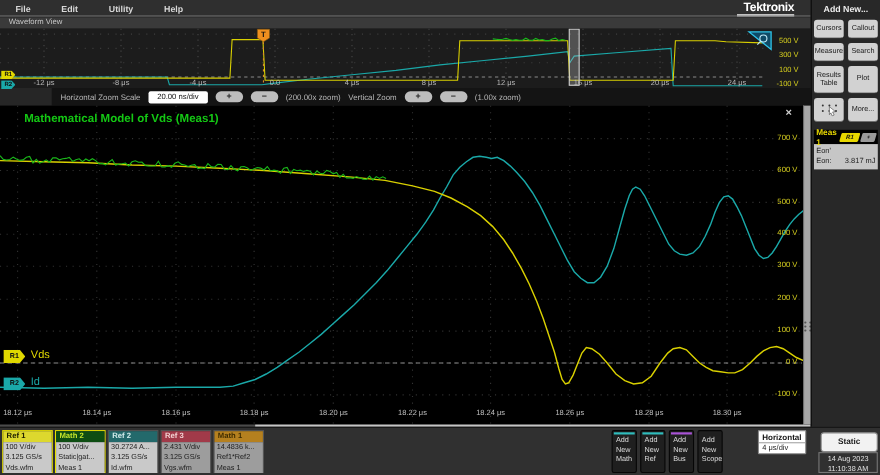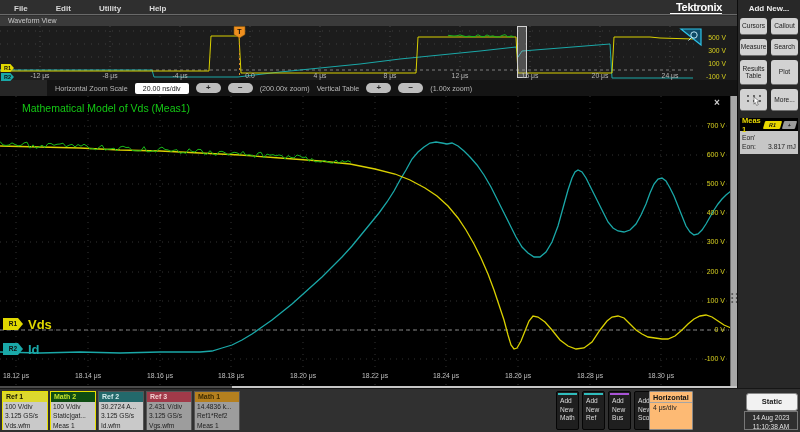--- a/index.html
+++ b/index.html
@@ -26,26 +26,26 @@
       line-height:8px;clip-path:polygon(0 0,72% 0,100% 50%,72% 100%,0 100%);}
   
   #zoombar{left:0;top:80px;width:737px;height:16px;background:#141414;display:flex;align-items:center;
       color:#b8b8b8;font-size:7.2px;gap:7px;padding-left:8px;box-sizing:border-box;margin-left:47px;}
   .zb-value{background:#fff;color:#111;border-radius:2px;width:54px;height:11px;line-height:11px;
       text-align:center;font-size:7px;}
   .zb-btn{background:#bdbdbd;color:#222;border-radius:5px;width:25px;height:10px;line-height:10px;
       text-align:center;font-weight:bold;font-size:8px;cursor:default;}
   
   #main{left:0;top:96px;width:737px;height:290px;background:#000;}
-  #main-title{left:22px;top:6px;color:#14c814;font-size:10.5px;font-weight:normal;}
+  #main-title{left:22px;top:6px;color:#14c814;font-size:10.5px;font-weight:bold;}
   .main-xlabel{color:#c0c0c0;font-size:6.8px;transform:translateX(-50%);top:276px;white-space:nowrap;}
   .main-ylabel{color:#d6ce1e;font-size:7px;right:12px;white-space:nowrap;}
   .trace-badge{width:20px;height:12px;font-size:6.5px;font-weight:bold;color:#101010;text-align:center;
       line-height:12px;clip-path:polygon(0 0,75% 0,100% 50%,75% 100%,0 100%);}
-  .trace-name{font-size:13px;font-weight:bold;}
+  .trace-name{font-size:10px;font-weight:normal;}
   #main-close{left:714px;top:1px;color:#d0d0d0;font-size:10px;font-weight:bold;cursor:default;}
   #splitter{left:730px;top:0;width:7px;height:290px;background:#a8a8a8;border-left:1px solid #6f6f6f;}
   #splitter-grip{left:731px;top:196px;width:6px;color:#555;font-size:7px;line-height:4px;text-align:center;}
   #hscroll-track{left:0;top:386px;width:737px;height:2px;background:#4a4a4a;}
   #hscroll-thumb{left:232px;top:386px;width:505px;height:2px;background:#c6c6c6;}
   
   #sidebar{left:737px;top:0;width:63px;height:388px;background:#282828;border-left:1px solid #0c0c0c;box-sizing:border-box;}
   #sidebar-header{color:#ededed;font-size:8px;font-weight:bold;text-align:center;margin-top:4px;}
   #sidebar-grid{display:grid;grid-template-columns:27px 27px;grid-template-rows:17px 17px 25px 22px;
       gap:4px 4px;justify-content:center;margin-top:5px;}
@@ -61,22 +61,22 @@
   .meas-row{display:flex;justify-content:space-between;color:#222;font-size:6.8px;line-height:9px;}
   
   #bottombar{left:0;top:388px;width:800px;height:44px;background:#303030;border-top:1px solid #161616;box-sizing:border-box;}
   .wfm-badge{position:absolute;top:2px;width:46px;height:39px;box-sizing:border-box;cursor:default;}
   .wfm-hdr{height:10px;font-size:7px;font-weight:bold;line-height:10px;padding-left:3px;}
   .wfm-line{font-size:6.6px;line-height:9.3px;color:#1d1d1d;padding-left:2px;white-space:nowrap;overflow:hidden;}
   .addbtn{position:absolute;top:2px;width:23px;height:39px;background:#1f1f1f;border:1px solid #060606;
       border-radius:2px;box-sizing:border-box;cursor:default;}
   .addbtn .stripe{height:2px;margin:1px 1px 2px 1px;}
   .addbtn div.l{color:#dcdcdc;font-size:6.6px;line-height:8.5px;text-align:left;padding-left:3px;}
-  .panel{position:absolute;top:2px;height:39px;background:#fdba74;border:1px solid #8a8a8a;
-      box-sizing:border-box;border-radius:1px;}
+  .panel{position:absolute;top:2px;height:22px;background:#ffffff;border:1px solid #8a8a8a;
+      box-sizing:border-box;border-radius:1px;margin-left:40px;}
   .panel .ph{font-size:7.3px;font-weight:bold;color:#111;padding:1px 0 0 3px;border-bottom:1px solid #a5a5a5;}
   .panel .pv{font-size:6.8px;color:#222;padding:1px 0 0 3px;}
   #offline-btn{position:absolute;left:746px;top:4px;width:50px;height:16px;background:#f2f2f2;
       border:1px solid #888;border-radius:3px;color:#1a1a1a;font-size:7.5px;font-weight:bold;
       text-align:center;line-height:16px;cursor:default;}
   #datetime{position:absolute;left:744px;top:22px;width:54px;height:19px;border:1px solid #777;
       color:#e0e0e0;font-size:6.6px;line-height:9px;text-align:center;padding-top:1px;box-sizing:border-box;}
 </style>
 </head>
 <body>
@@ -136,21 +136,21 @@
         </g>
       </svg>
   <span class="abs ov-xlabel" style="left: 40px;">-12 μs</span><span class="abs ov-xlabel" style="left: 110px;">-8 μs</span><span class="abs ov-xlabel" style="left: 180px;">-4 μs</span><span class="abs ov-xlabel" style="left: 250px;">0.0</span><span class="abs ov-xlabel" style="left: 320px;">4 μs</span><span class="abs ov-xlabel" style="left: 390px;">8 μs</span><span class="abs ov-xlabel" style="left: 460px;">12 μs</span><span class="abs ov-xlabel" style="left: 530px;">16 μs</span><span class="abs ov-xlabel" style="left: 600px;">20 μs</span><span class="abs ov-xlabel" style="left: 670px;">24 μs</span><span class="abs ov-ylabel" style="top: 8px;">500 V</span><span class="abs ov-ylabel" style="top: 21px;">300 V</span><span class="abs ov-ylabel" style="top: 34px;">100 V</span><span class="abs ov-ylabel" style="top: 47px;">-100 V</span><div class="abs mini-badge" style="left: 1px; top: 38px; background: rgb(224, 216, 0);">R1</div><div class="abs mini-badge" style="left: 1px; top: 47px; background: rgb(26, 168, 168);">R2</div></div>
 
   <div class="abs" id="zoombar">
     <span>Horizontal Zoom Scale</span>
     <span class="zb-value">20.00 ns/div</span>
     <span class="zb-btn">+</span>
     <span class="zb-btn">−</span>
     <span>(200.00x zoom)</span>
-    <span>Vertical Table</span>
+    <span>Vertical Zoom</span>
     <span class="zb-btn">+</span>
     <span class="zb-btn">−</span>
     <span>(1.00x zoom)</span>
   </div>
 
   <div class="abs" id="main">
     <svg id="mainsvg" width="737" height="290">
         <line x1="16" y1="0" x2="16" y2="290" stroke="#333" stroke-dasharray="1,5" stroke-width="1"></line>
         <line x1="88" y1="0" x2="88" y2="290" stroke="#333" stroke-dasharray="1,5" stroke-width="1"></line>
         <line x1="160" y1="0" x2="160" y2="290" stroke="#333" stroke-dasharray="1,5" stroke-width="1"></line>

